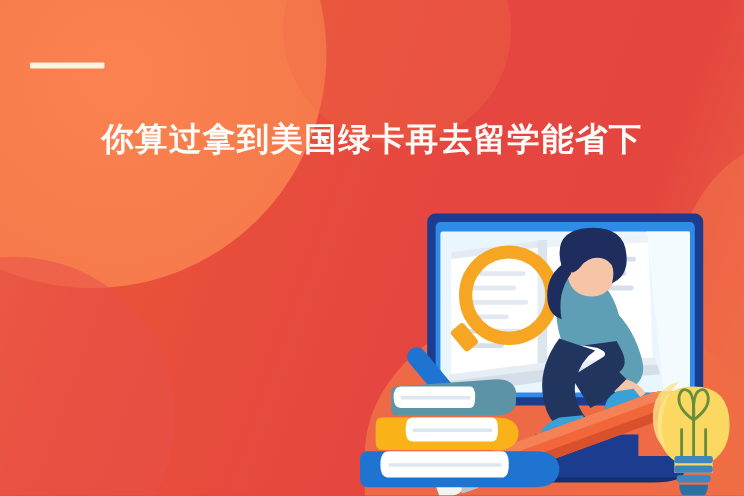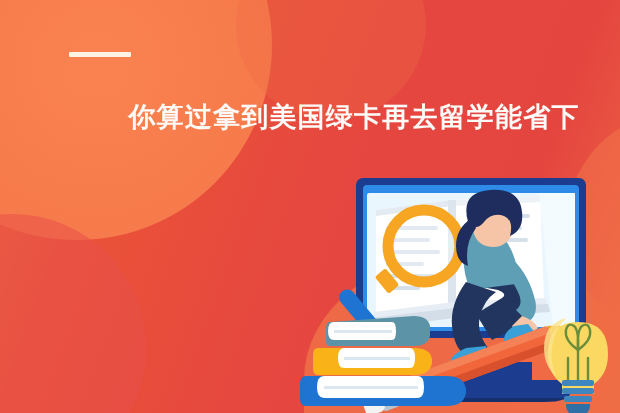--- a/index.html
+++ b/index.html
@@ -30,21 +30,21 @@
   #blob-right-edge{
     left:556px;top:120px;width:190px;height:300px;
     background:#f2754a;opacity:.55;
   }
   #blob-mid-soft{
     left:236px;top:-70px;width:190px;height:190px;
     background:#ef6a45;opacity:.35;
   }
 
   
-  #headline-group{position:absolute;left:0;top:0;width:560px;height:160px;margin-left:44px;}
+  #headline-group{position:absolute;left:0;top:0;width:560px;height:160px;}
   #title-rule{
     position:absolute;left:25px;top:52px;width:62px;height:5px;
     background:#fdf3e2;border-radius:1px;
   }
   #headline{
     position:absolute;left:0;top:100px;width:620px;
     text-align:center;
     color:#fdfaf7;
     font-size:27px;font-weight:bold;
     letter-spacing:1.2px;

